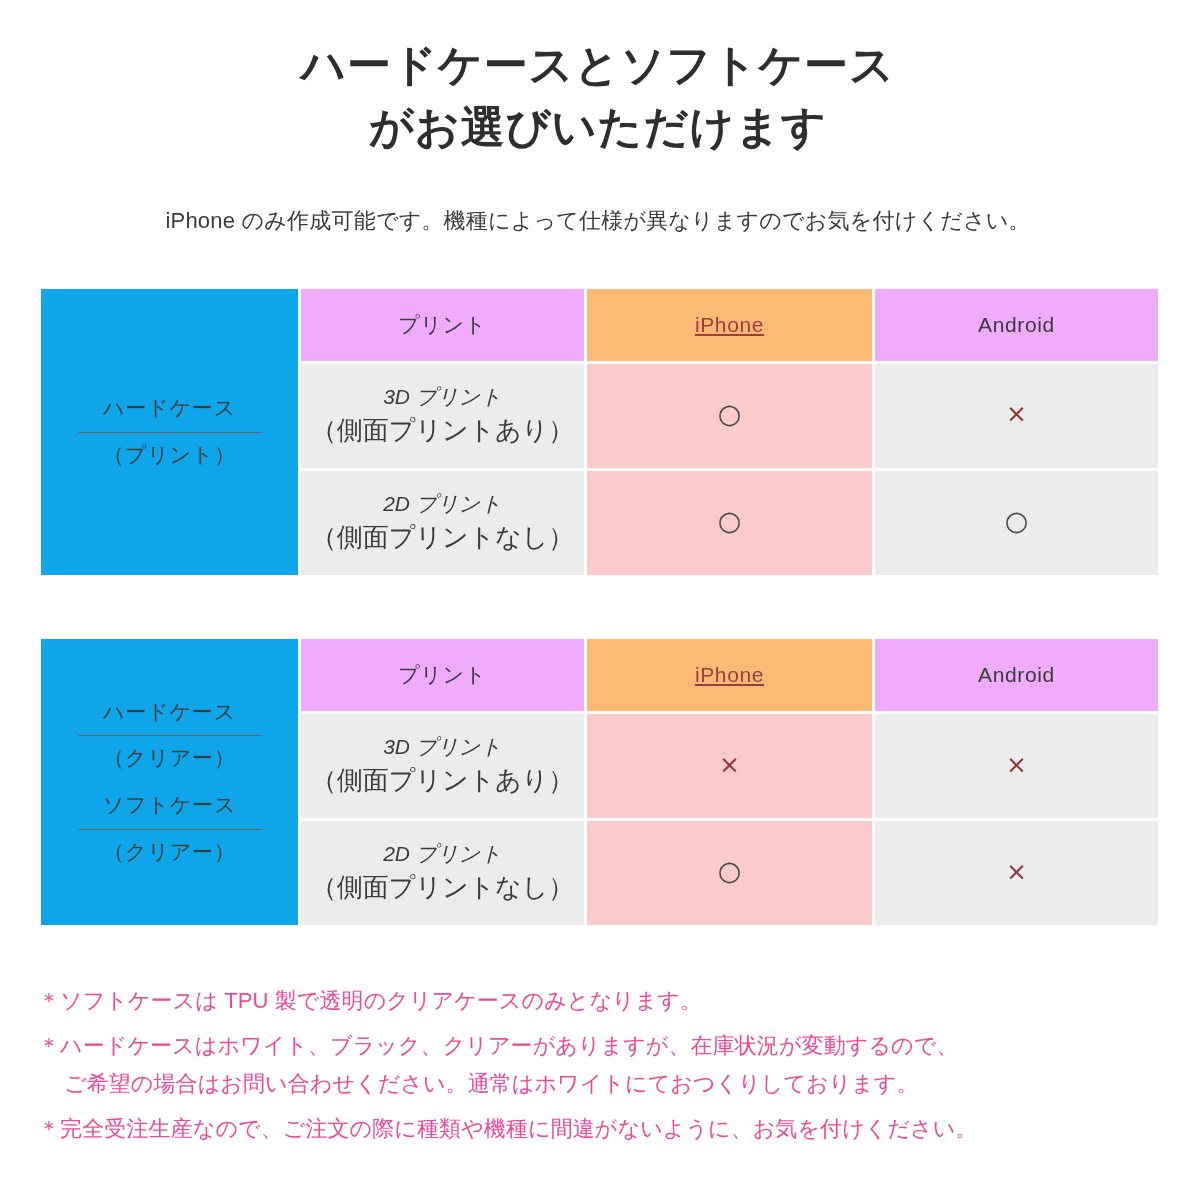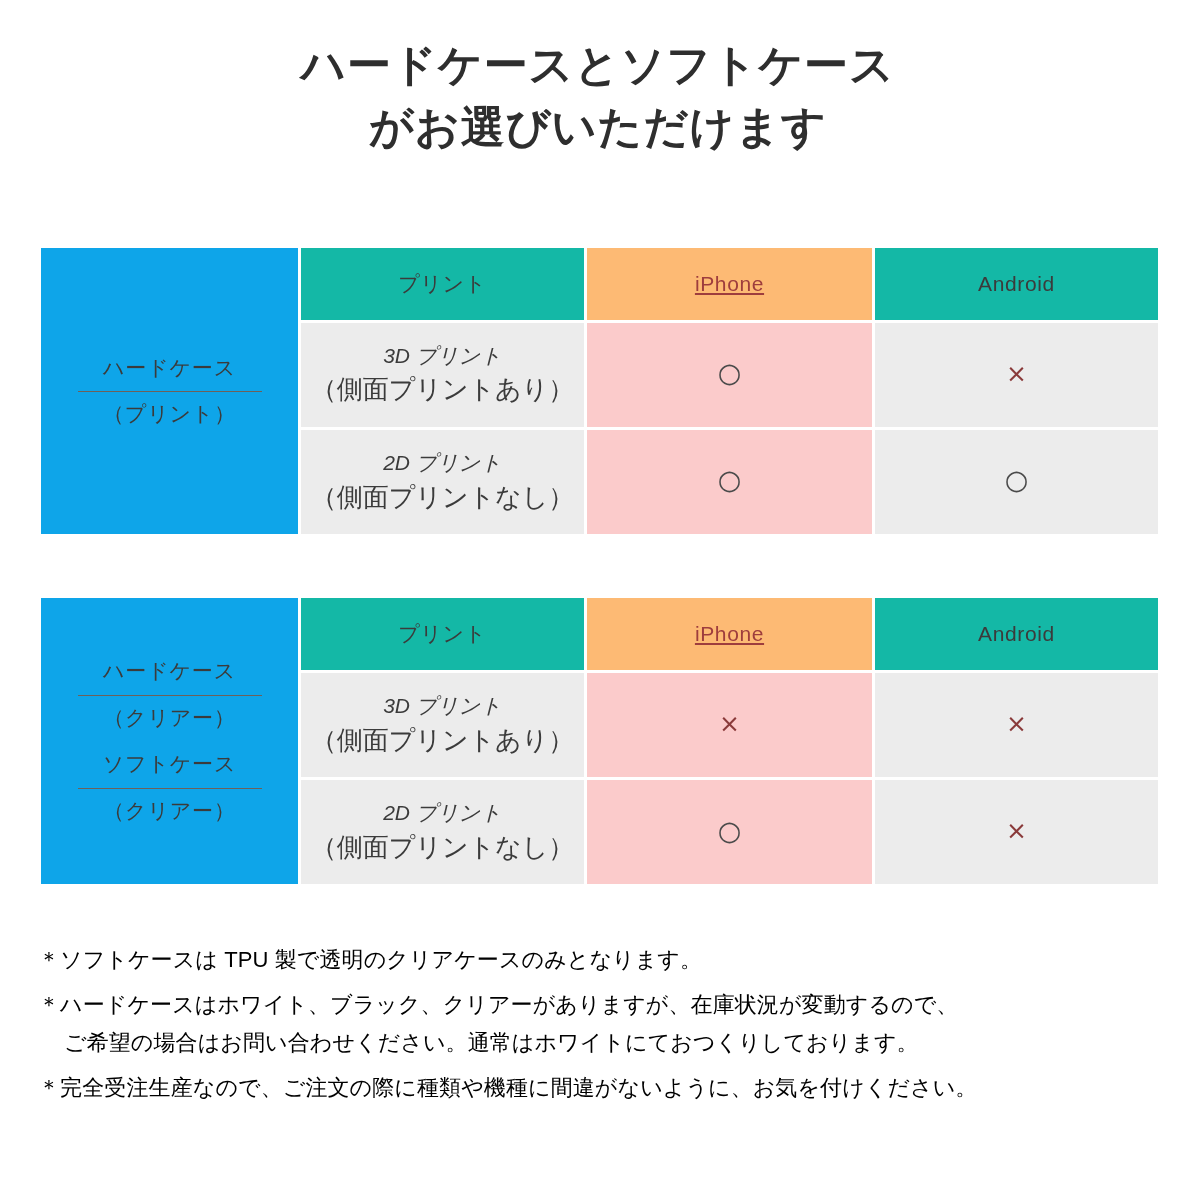--- a/index.html
+++ b/index.html
@@ -91,21 +91,21 @@
     height: 1px;
     background: #6e6159;
     margin: 7px auto 6px;
   }
   .cell-label .gap {
     display: block;
     height: 14px;
   }
 
   .cell-head {
-    background: #14b8a6;
+    background: #f0abfc;
     padding: 22px 4px;
     font-size: 22px;
     letter-spacing: 0.03em;
   }
   .cell-head.pink {
     background: #fdba74;
     color: #9e3d3d;
     text-decoration: underline;
   }
   .cell-body {
@@ -132,21 +132,21 @@
   .mark-cell {
     padding: 28px 4px;
   }
 
   .table-gap { height: 58px; }
 
   
   .notes {
     margin: 54px auto 0;
     width: 1120px;
-    color: #000000;
+    color: #ec4899;
     font-size: 22px;
     line-height: 1.75;
     letter-spacing: 0.005em;
   }
   .note {
     display: block;
     margin-bottom: 6px;
   }
   .note .cont {
     display: block;
@@ -157,20 +157,21 @@
 <body>
 
 <div class="page">
 
   <div class="heading">
     <span class="line">ハードケースとソフトケース</span>
     <span class="line">がお選びいただけます</span>
   </div>
 
   <div class="lead">
+    <span class="line">iPhone のみ作成可能です。機種によって仕様が異なりますのでお気を付けください。</span>
   </div>
 
   <div style="height:44px"></div>
 
   <div class="table-wrap">
     <table class="spec-table">
       <colgroup>
         <col class="col-label">
           <col class="col-print">
           <col class="col-iphone">

